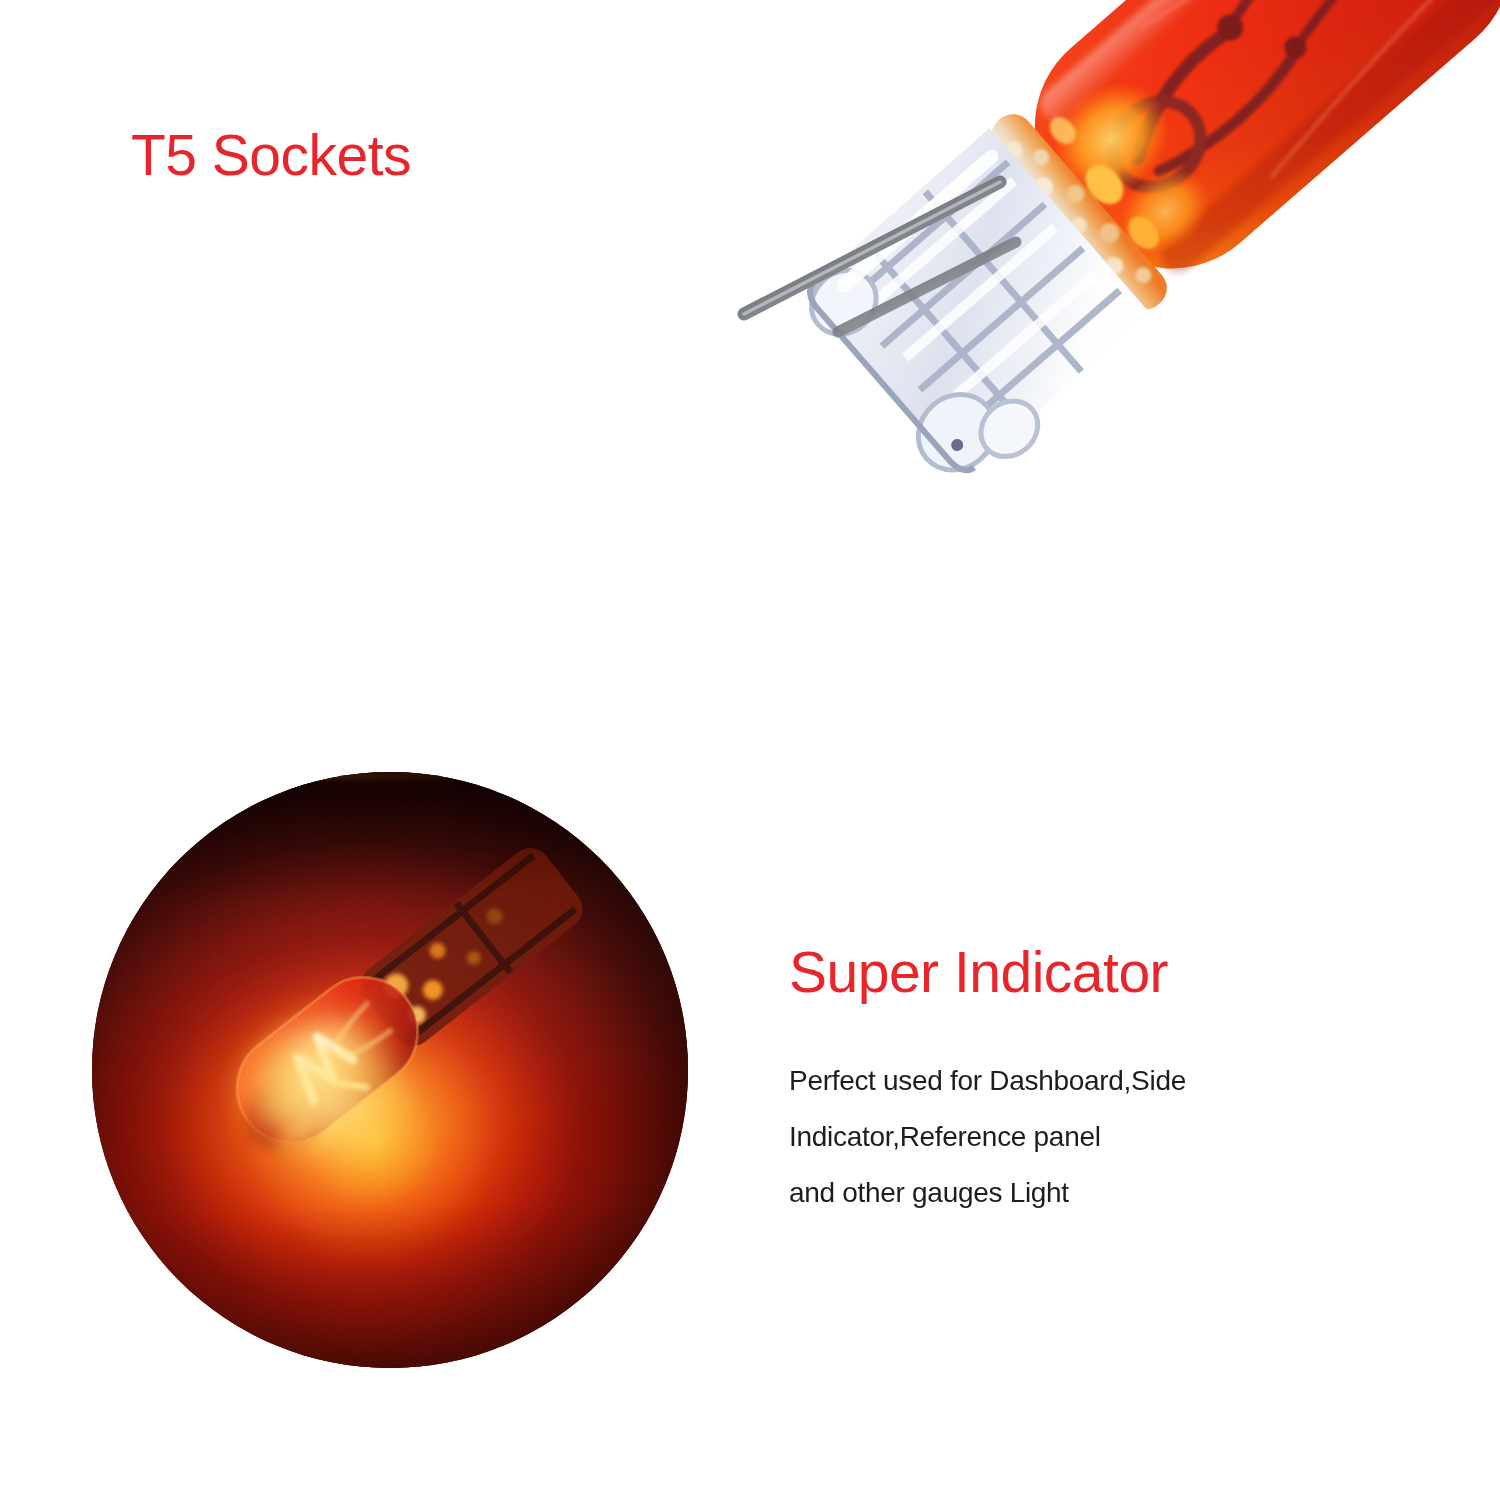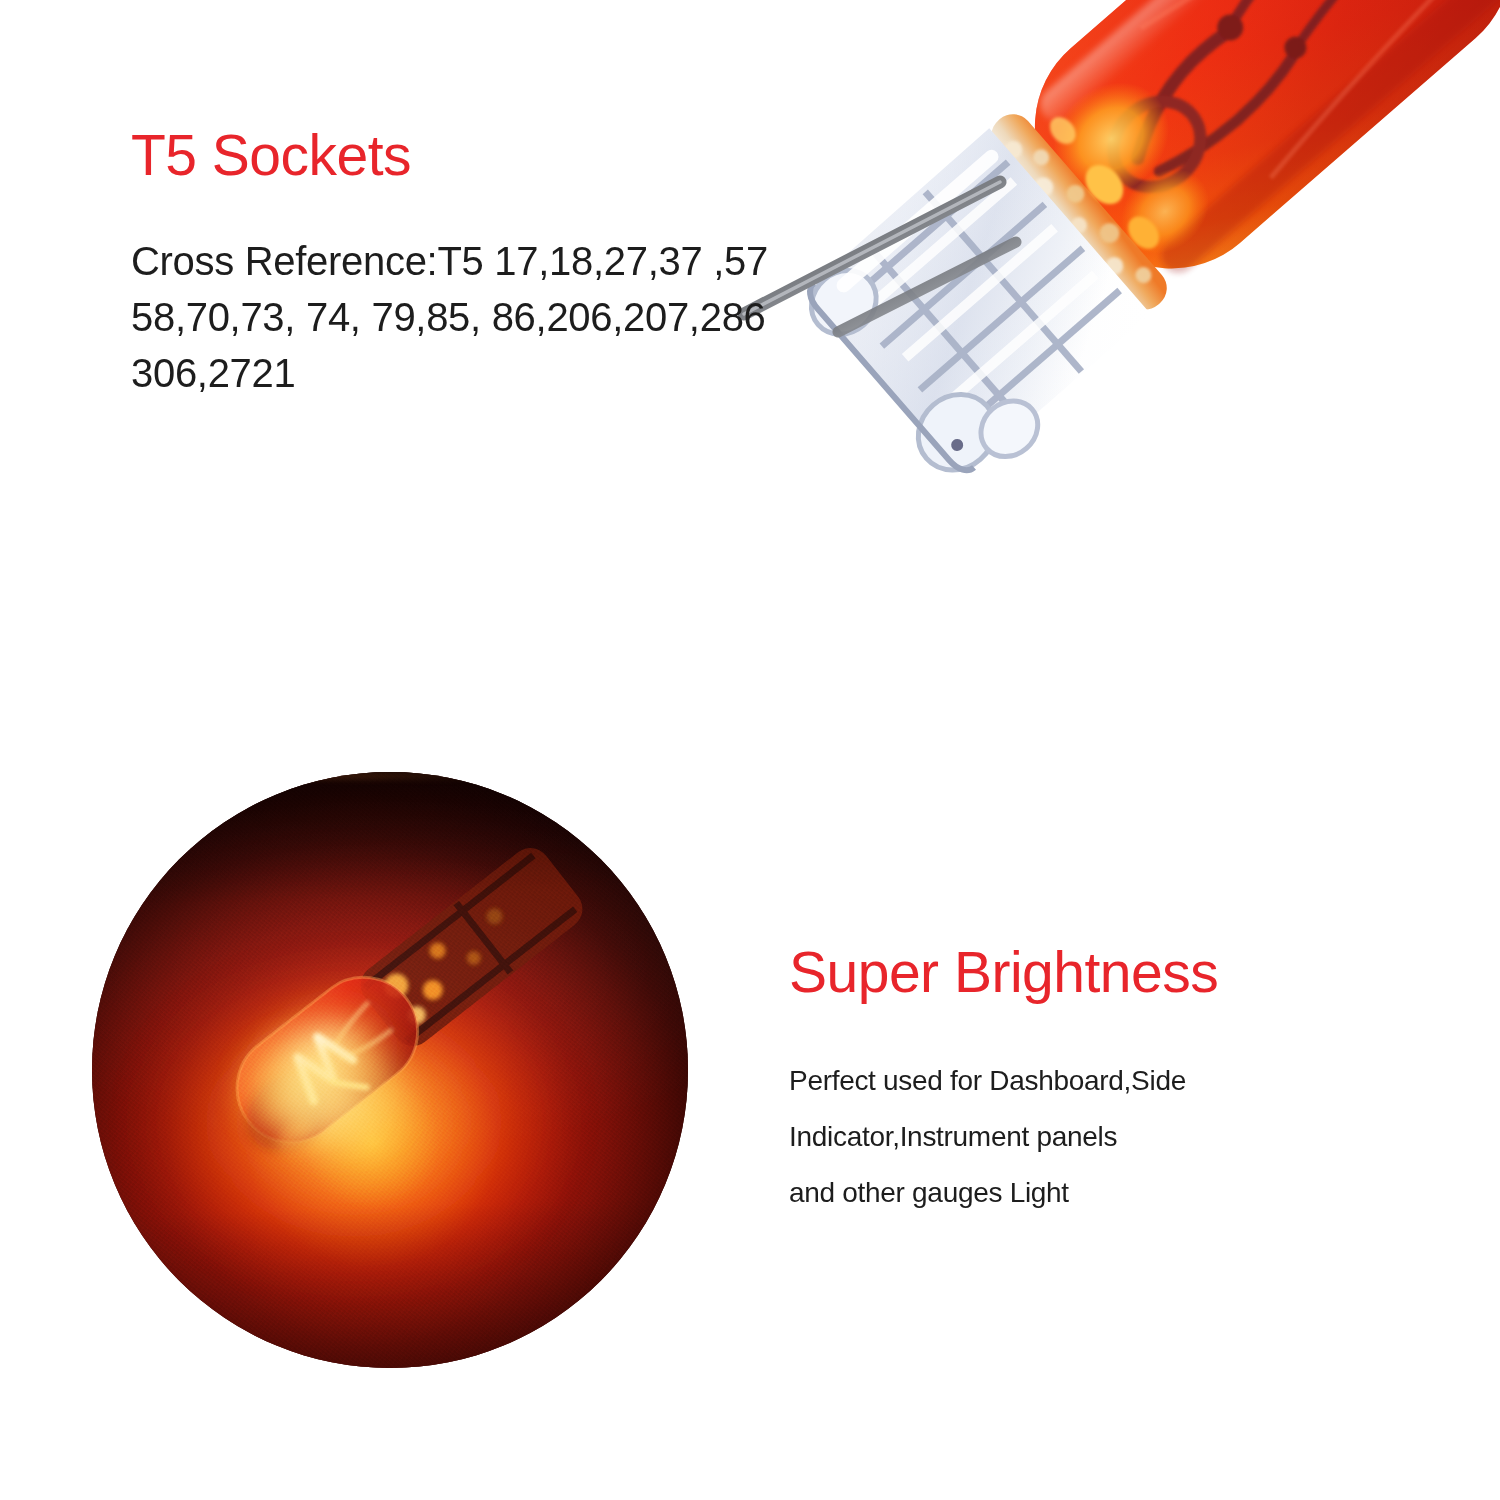--- a/index.html
+++ b/index.html
@@ -389,27 +389,22 @@
       <ellipse cx="230" cy="330" rx="46" ry="34" fill="#ffe98f" opacity="0.55" filter="url(#gb16)"></ellipse>
     </svg>
 
     <div class="layer glow-streak"></div>
     <div class="layer glow-sheen"></div>
     <div class="layer glow-grain"></div>
   </div>
 
   <div class="heading" id="title-t5">T5 Sockets</div>
 
-  <div class="bodytext" id="cross-ref">
-    <span class="ln">Cross Reference:T5 17,18,27,37 ,57</span>
-    <span class="ln">58,70,73, 74, 79,85, 86,206,207,286</span>
-    <span class="ln">306,2721</span>
-  </div>
-
-  <div class="heading" id="title-super">Super Brightness</div>
+
+  <div class="heading" id="title-super">Super Indicator</div>
 
   <div class="bodytext" id="usage-text">
     <span class="ln">Perfect used for Dashboard,Side</span>
-    <span class="ln">Indicator,Instrument panels</span>
+    <span class="ln">Indicator,Reference panel</span>
     <span class="ln">and other gauges Light</span>
   </div>
 
 </div>
 
 </body></html>

